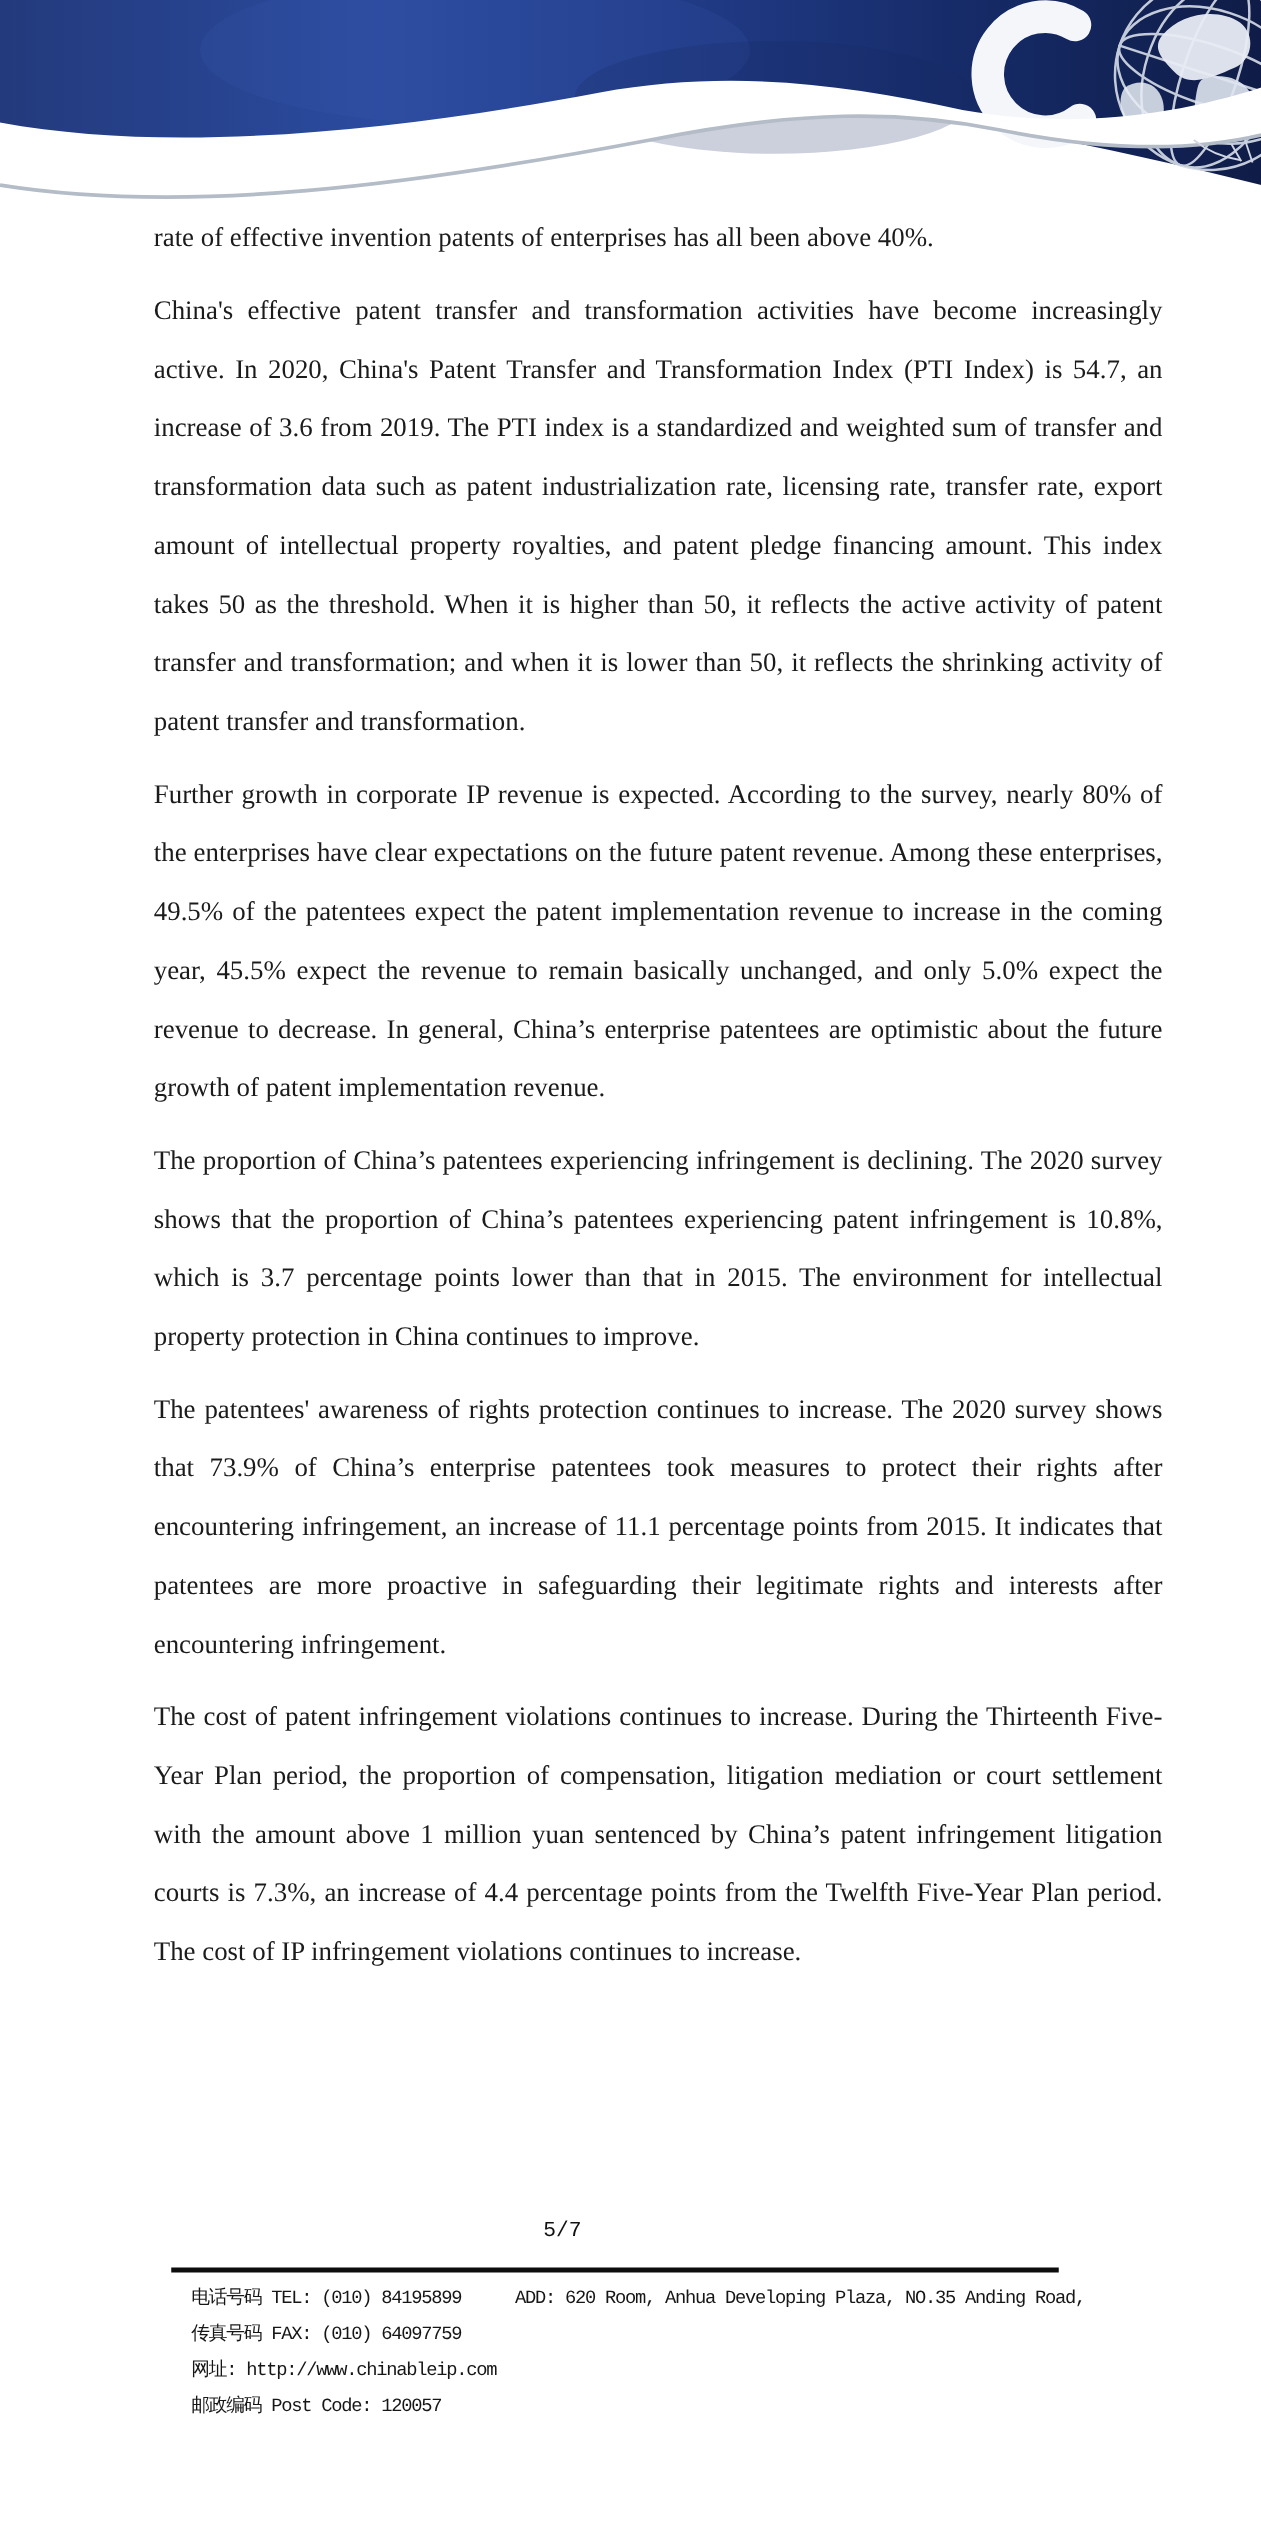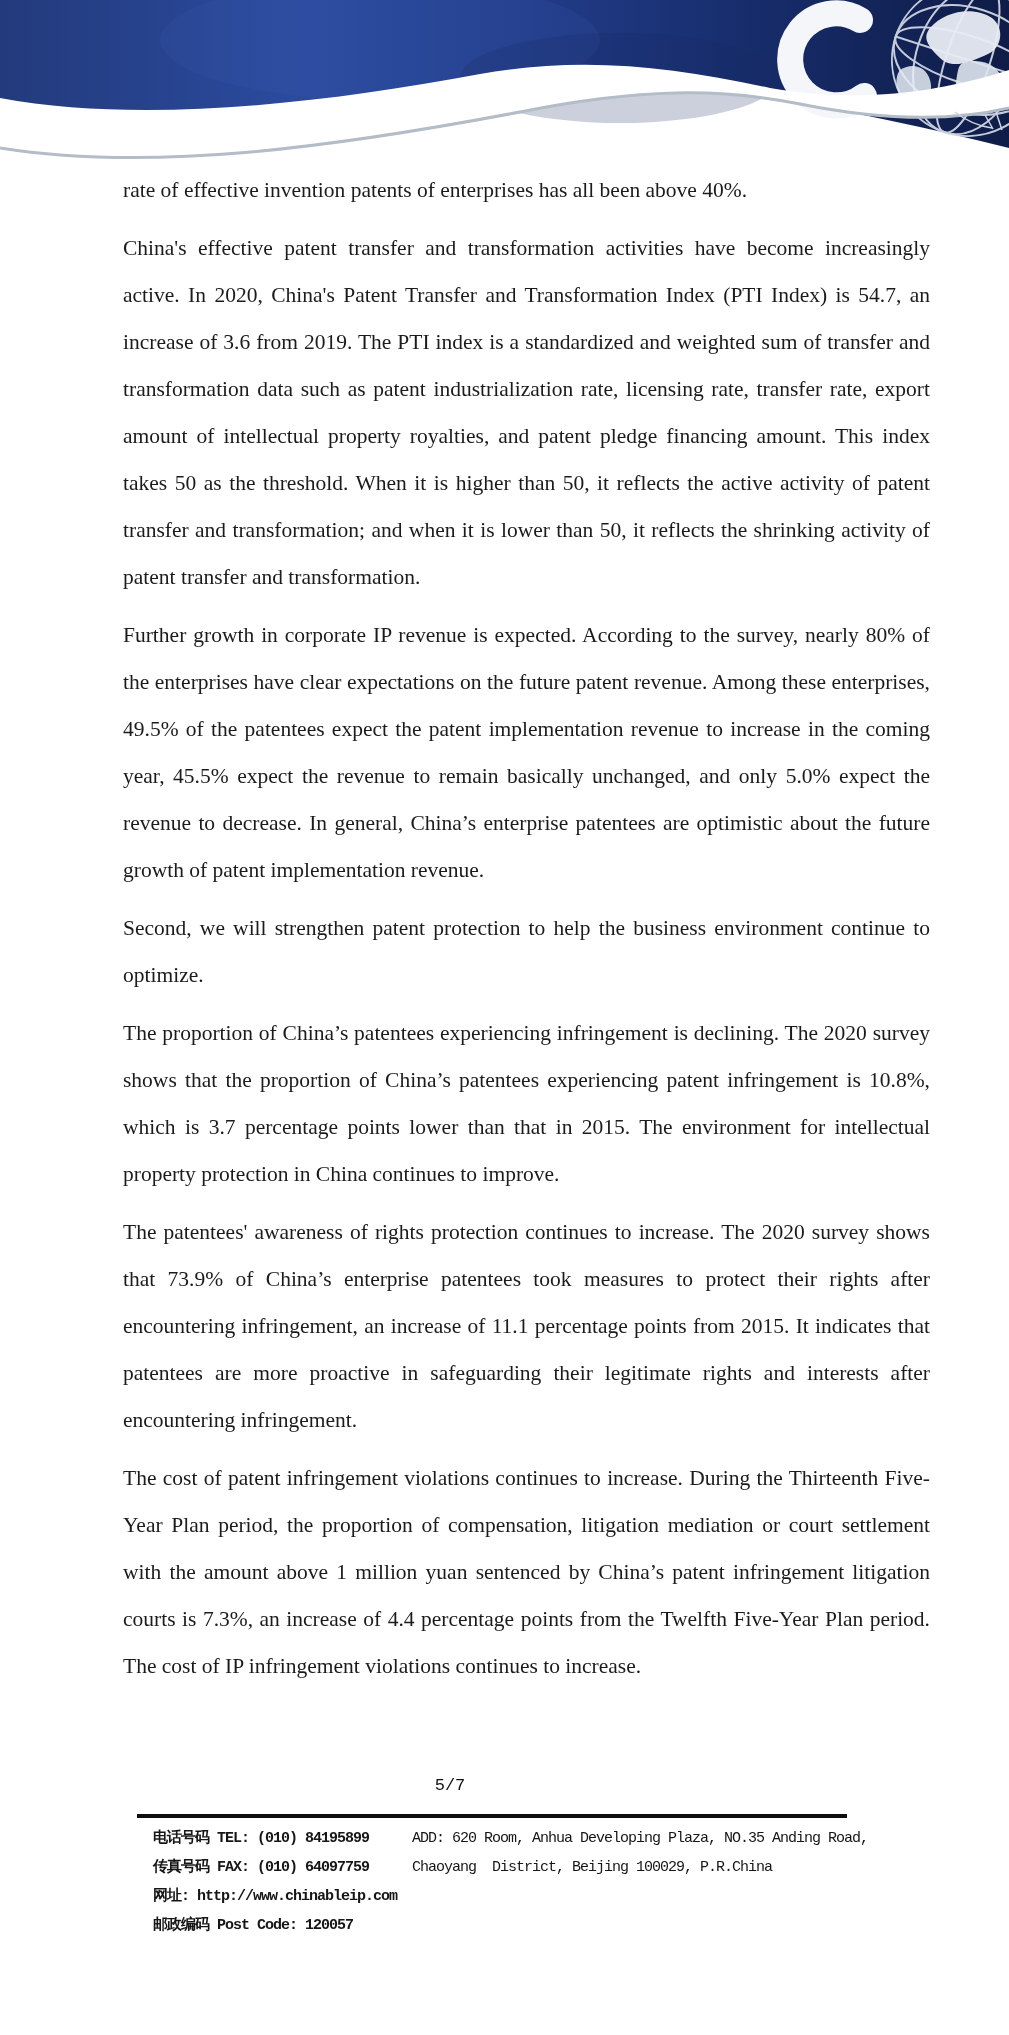--- a/index.html
+++ b/index.html
@@ -19,21 +19,21 @@
   }
   .footer-rule{
     position:absolute;left:137px;top:1814px;width:710px;height:4px;background:#0d0d0d;
   }
   .footer-col{
     position:absolute;top:1824px;
     font-family:"Liberation Mono", monospace;font-size:15px;letter-spacing:-1px;
     line-height:29px;color:#161616;
   }
   .footer-col .fline{white-space:pre;}
-  .footer-left{left:153px;font-weight:bold;}
+  .footer-left{left:153px;}
   .footer-right{left:412px;}
   .footer-right .fline:nth-child(3){padding-left:39px;}
 </style>
 </head>
 <body>
 
 <div class="header-banner">
   <svg width="1009" height="166" viewBox="0 0 1009 166" xmlns="http://www.w3.org/2000/svg">
     <defs>
       <linearGradient id="bg" x1="0" y1="0" x2="1" y2="0">
@@ -75,33 +75,31 @@
       <path d="M985,115 l8,14"></path>
       <path d="M996,112 l6,18"></path>
     </g>
   </svg>
 </div>
 
 <div class="content">
   <p>rate of effective invention patents of enterprises has all been above 40%.</p>
   <p>China's effective patent transfer and transformation activities have become increasingly active. In 2020, China's Patent Transfer and Transformation Index (PTI Index) is 54.7, an increase of 3.6 from 2019. The PTI index is a standardized and weighted sum of transfer and transformation data such as patent industrialization rate, licensing rate, transfer rate, export amount of intellectual property royalties, and patent pledge financing amount. This index takes 50 as the threshold. When it is higher than 50, it reflects the active activity of patent transfer and transformation; and when it is lower than 50, it reflects the shrinking activity of patent transfer and transformation.</p>
   <p>Further growth in corporate IP revenue is expected. According to the survey, nearly 80% of the enterprises have clear expectations on the future patent revenue. Among these enterprises, 49.5% of the patentees expect the patent implementation revenue to increase in the coming year, 45.5% expect the revenue to remain basically unchanged, and only 5.0% expect the revenue to decrease. In general, China’s enterprise patentees are optimistic about the future growth of patent implementation revenue.</p>
-  <p>Second, we will strengthen patent protection to help the business environment continue to optimize.</p>
   <p>The proportion of China’s patentees experiencing infringement is declining. The 2020 survey shows that the proportion of China’s patentees experiencing patent infringement is 10.8%, which is 3.7 percentage points lower than that in 2015. The environment for intellectual property protection in China continues to improve.</p>
   <p>The patentees' awareness of rights protection continues to increase. The 2020 survey shows that 73.9% of China’s enterprise patentees took measures to protect their rights after encountering infringement, an increase of 11.1 percentage points from 2015. It indicates that patentees are more proactive in safeguarding their legitimate rights and interests after encountering infringement.</p>
   <p>The cost of patent infringement violations continues to increase. During the Thirteenth Five-Year Plan period, the proportion of compensation, litigation mediation or court settlement with the amount above 1 million yuan sentenced by China’s patent infringement litigation courts is 7.3%, an increase of 4.4 percentage points from the Twelfth Five-Year Plan period. The cost of IP infringement violations continues to increase.</p>
 </div>
 
 <div class="page-number">5/7</div>
 
 <div class="footer-rule"></div>
 
 <div class="footer-col footer-left">
   <div class="fline">电话号码 TEL: (010) 84195899</div>
   <div class="fline">传真号码 FAX: (010) 64097759</div>
   <div class="fline">网址: http://www.chinableip.com</div>
   <div class="fline">邮政编码 Post Code: 120057</div>
 </div>
 
 <div class="footer-col footer-right">
   <div class="fline">ADD: 620 Room, Anhua Developing Plaza, NO.35 Anding Road,</div>
-  <div class="fline">Chaoyang  District, Beijing 100029, P.R.China</div>
 </div>
 
 </body></html>

